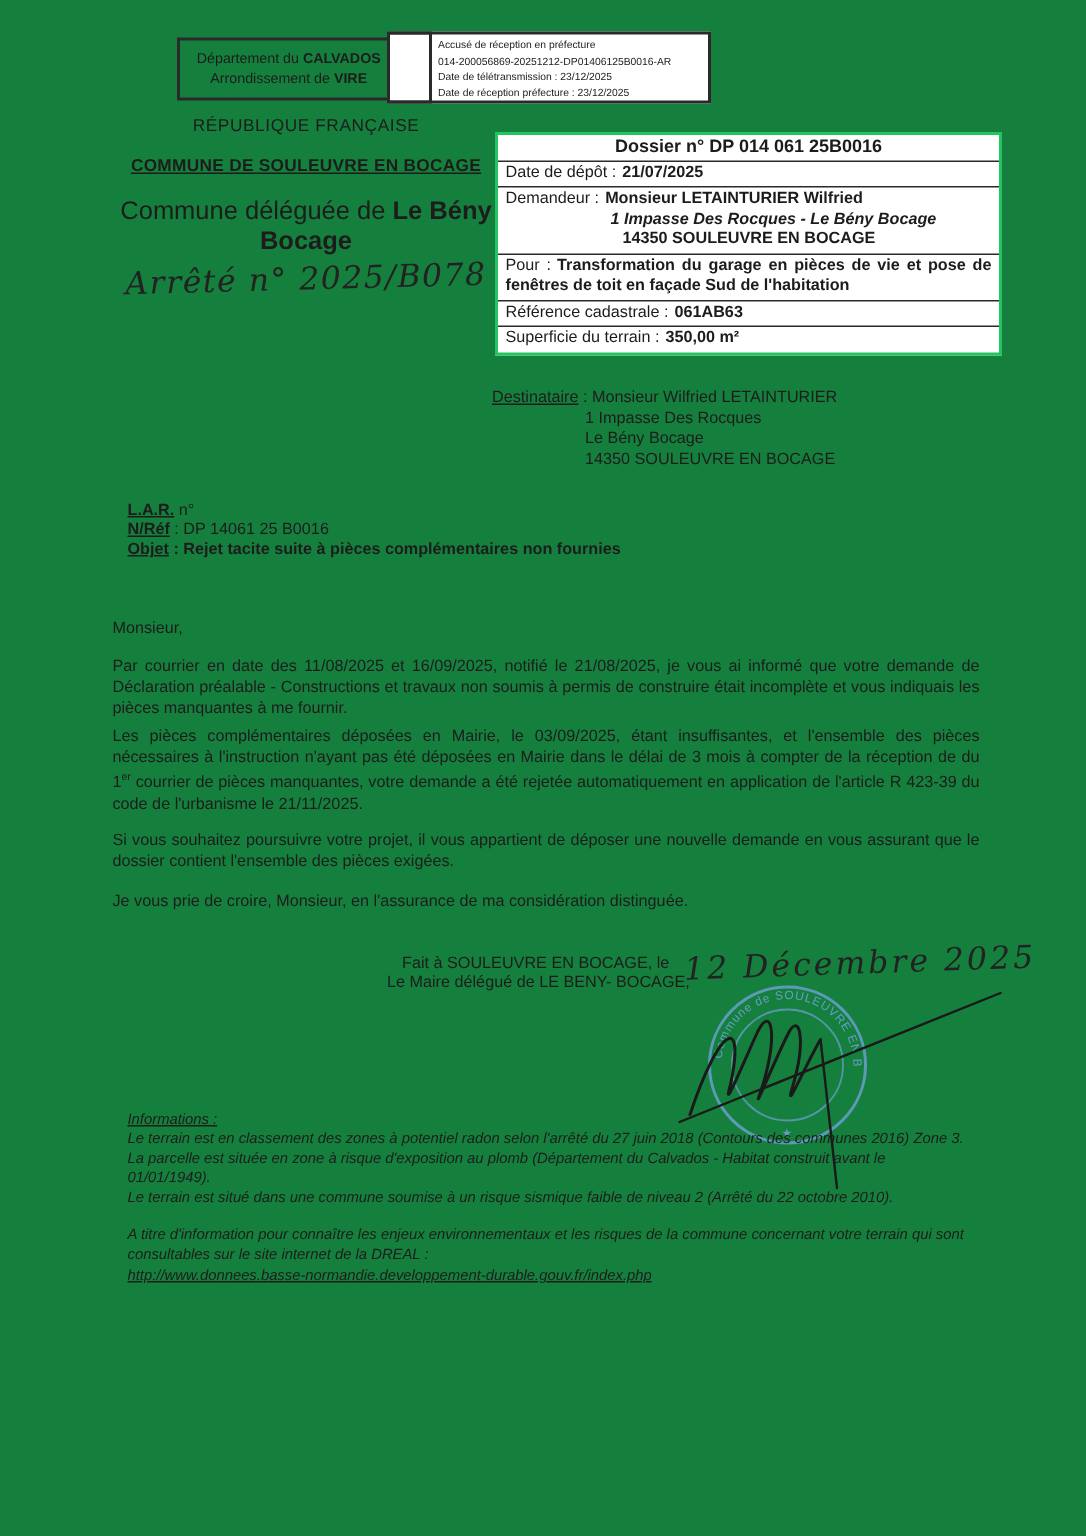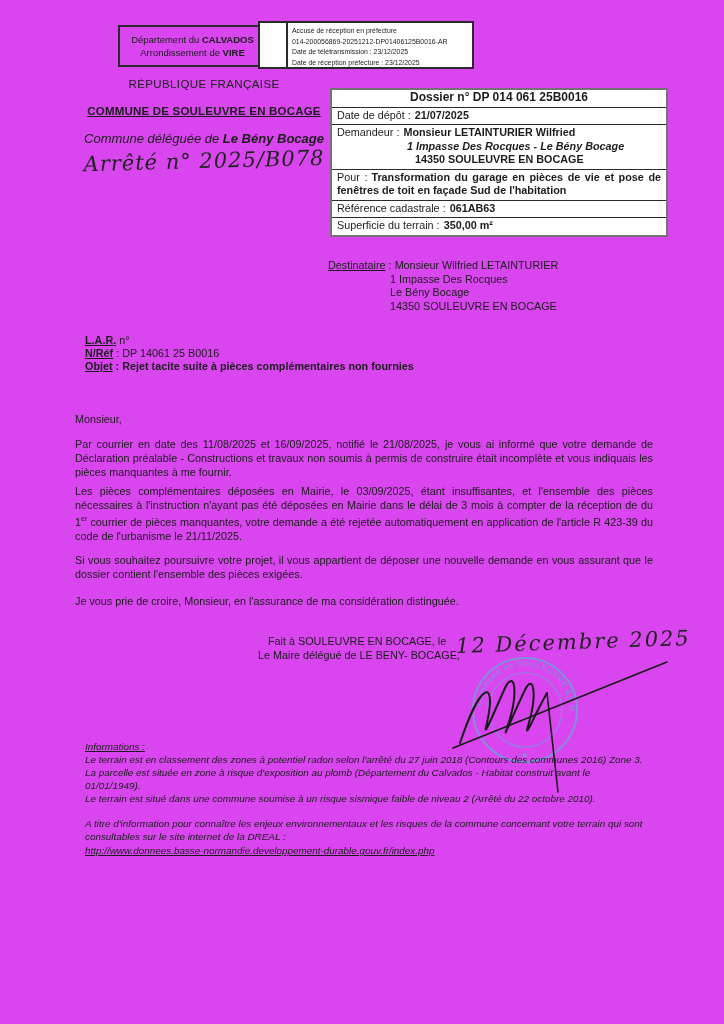--- a/index.html
+++ b/index.html
@@ -1,38 +1,38 @@
 <!DOCTYPE html>
 <html><head>
 <meta charset="utf-8">
 <style>
   html,body{margin:0;padding:0;background:#e8e8e8;}
-  .page{position:relative;width:724px;height:1024px;background:#d946ef;overflow:hidden;
+  .page{position:relative;width:724px;height:1024px;background:#15803d;overflow:hidden;
         font-family:"Liberation Sans",sans-serif;color:#1c1c1c;}
   .u{text-decoration:underline;}
   .b{font-weight:bold;}
 
   
   .dept-box{position:absolute;left:118px;top:25px;width:145px;height:38px;border:2px solid #2a2a2a;
             display:flex;flex-direction:column;justify-content:center;align-items:center;
             font-size:9.5px;line-height:13px;white-space:nowrap;}
   .pref-stamp{position:absolute;left:258px;top:21px;width:216px;height:48px;border:2px solid #2a2a2a;
             font-size:6.9px;line-height:10.5px;padding:3px 4px 0 32px;box-sizing:border-box;background:#fff;}
   .pref-stamp-inner{position:absolute;left:258px;top:21px;width:30px;height:48px;border:2px solid #2a2a2a;box-sizing:border-box;}
 
   
   .leftcol{position:absolute;left:70px;top:78px;width:268px;text-align:center;}
   .republique{font-size:11.5px;letter-spacing:.4px;}
   .commune{font-size:11.5px;font-weight:bold;text-decoration:underline;margin-top:15px;letter-spacing:.2px;}
-  .deleguee{font-size:13px;font-style:italic;margin-top:14px;}
+  .deleguee{font-size:17px;margin-top:14px;}
   .hand{font-family:"DejaVu Serif",serif;font-style:italic;color:#222;}
   .arrete-hand{font-size:21px;margin-top:3px;transform:rotate(-1.5deg);letter-spacing:1px;}
 
   
-  .dtable{position:absolute;left:330px;top:88px;width:338px;border:2px solid #737373;
+  .dtable{position:absolute;left:330px;top:88px;width:338px;border:2px solid #22c55e;
           font-size:10.8px;line-height:13.5px;box-sizing:border-box;background:#fff;}
   .thead{font-weight:bold;text-align:center;font-size:12px;padding:1px 4px 2px;}
   .trow{border-top:1.5px solid #2a2a2a;padding:1px 5px 2px;}
   .lbl{margin-right:4px;}
   .val{font-weight:bold;text-align:right;}
   .just{text-align:justify;}
   .cont-d{font-weight:bold;padding-left:70px;font-style:italic;}
   .cont-d2{font-weight:bold;padding-left:78px;}
   .cont-a{font-weight:bold;padding-left:104px;}
   .cont-a2{font-weight:bold;padding-left:70px;}

